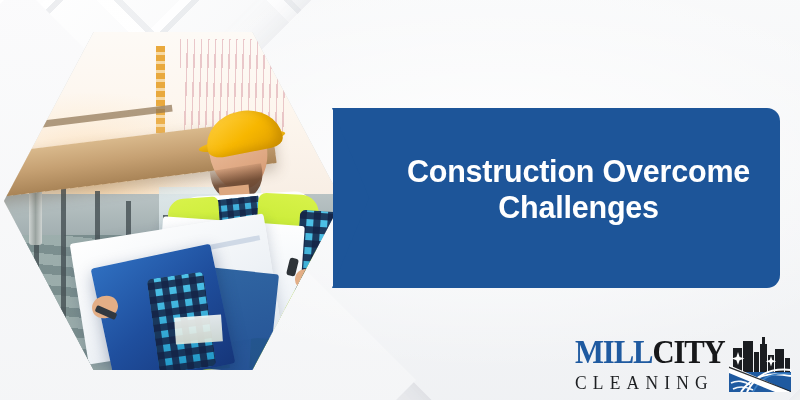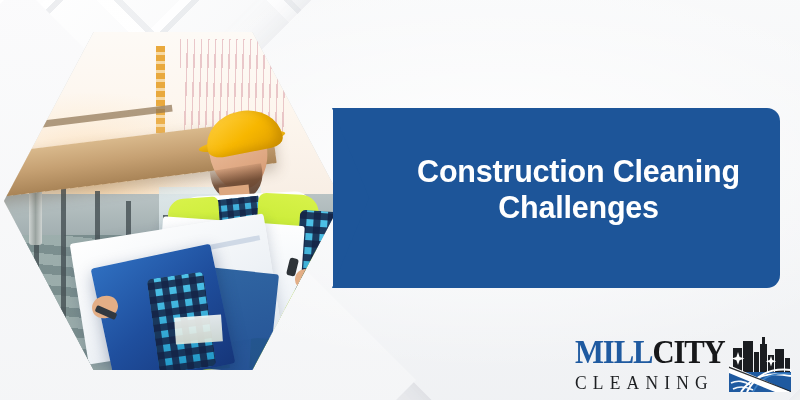--- a/index.html
+++ b/index.html
@@ -386,21 +386,21 @@
       <div class="w-hand-r"></div>
       <div class="w-hand-l"></div>
       <div class="ph-pen"></div>
     </div>
   </div>
 
   <div id="callout">
     <div class="callout-body"></div>
     <div class="callout-point"></div>
     <div class="callout-text">
-      <div class="headline">Construction Cleaning
+      <div class="headline">Construction Overcome
 Challenges</div>
     </div>
   </div>
 
   <div id="logo">
     <div class="logo-words">
       <div class="logo-top">
         <span class="logo-mill">MILL</span><span class="logo-city">CITY</span>
       </div>
       <div class="logo-bottom">CLEANING</div>

